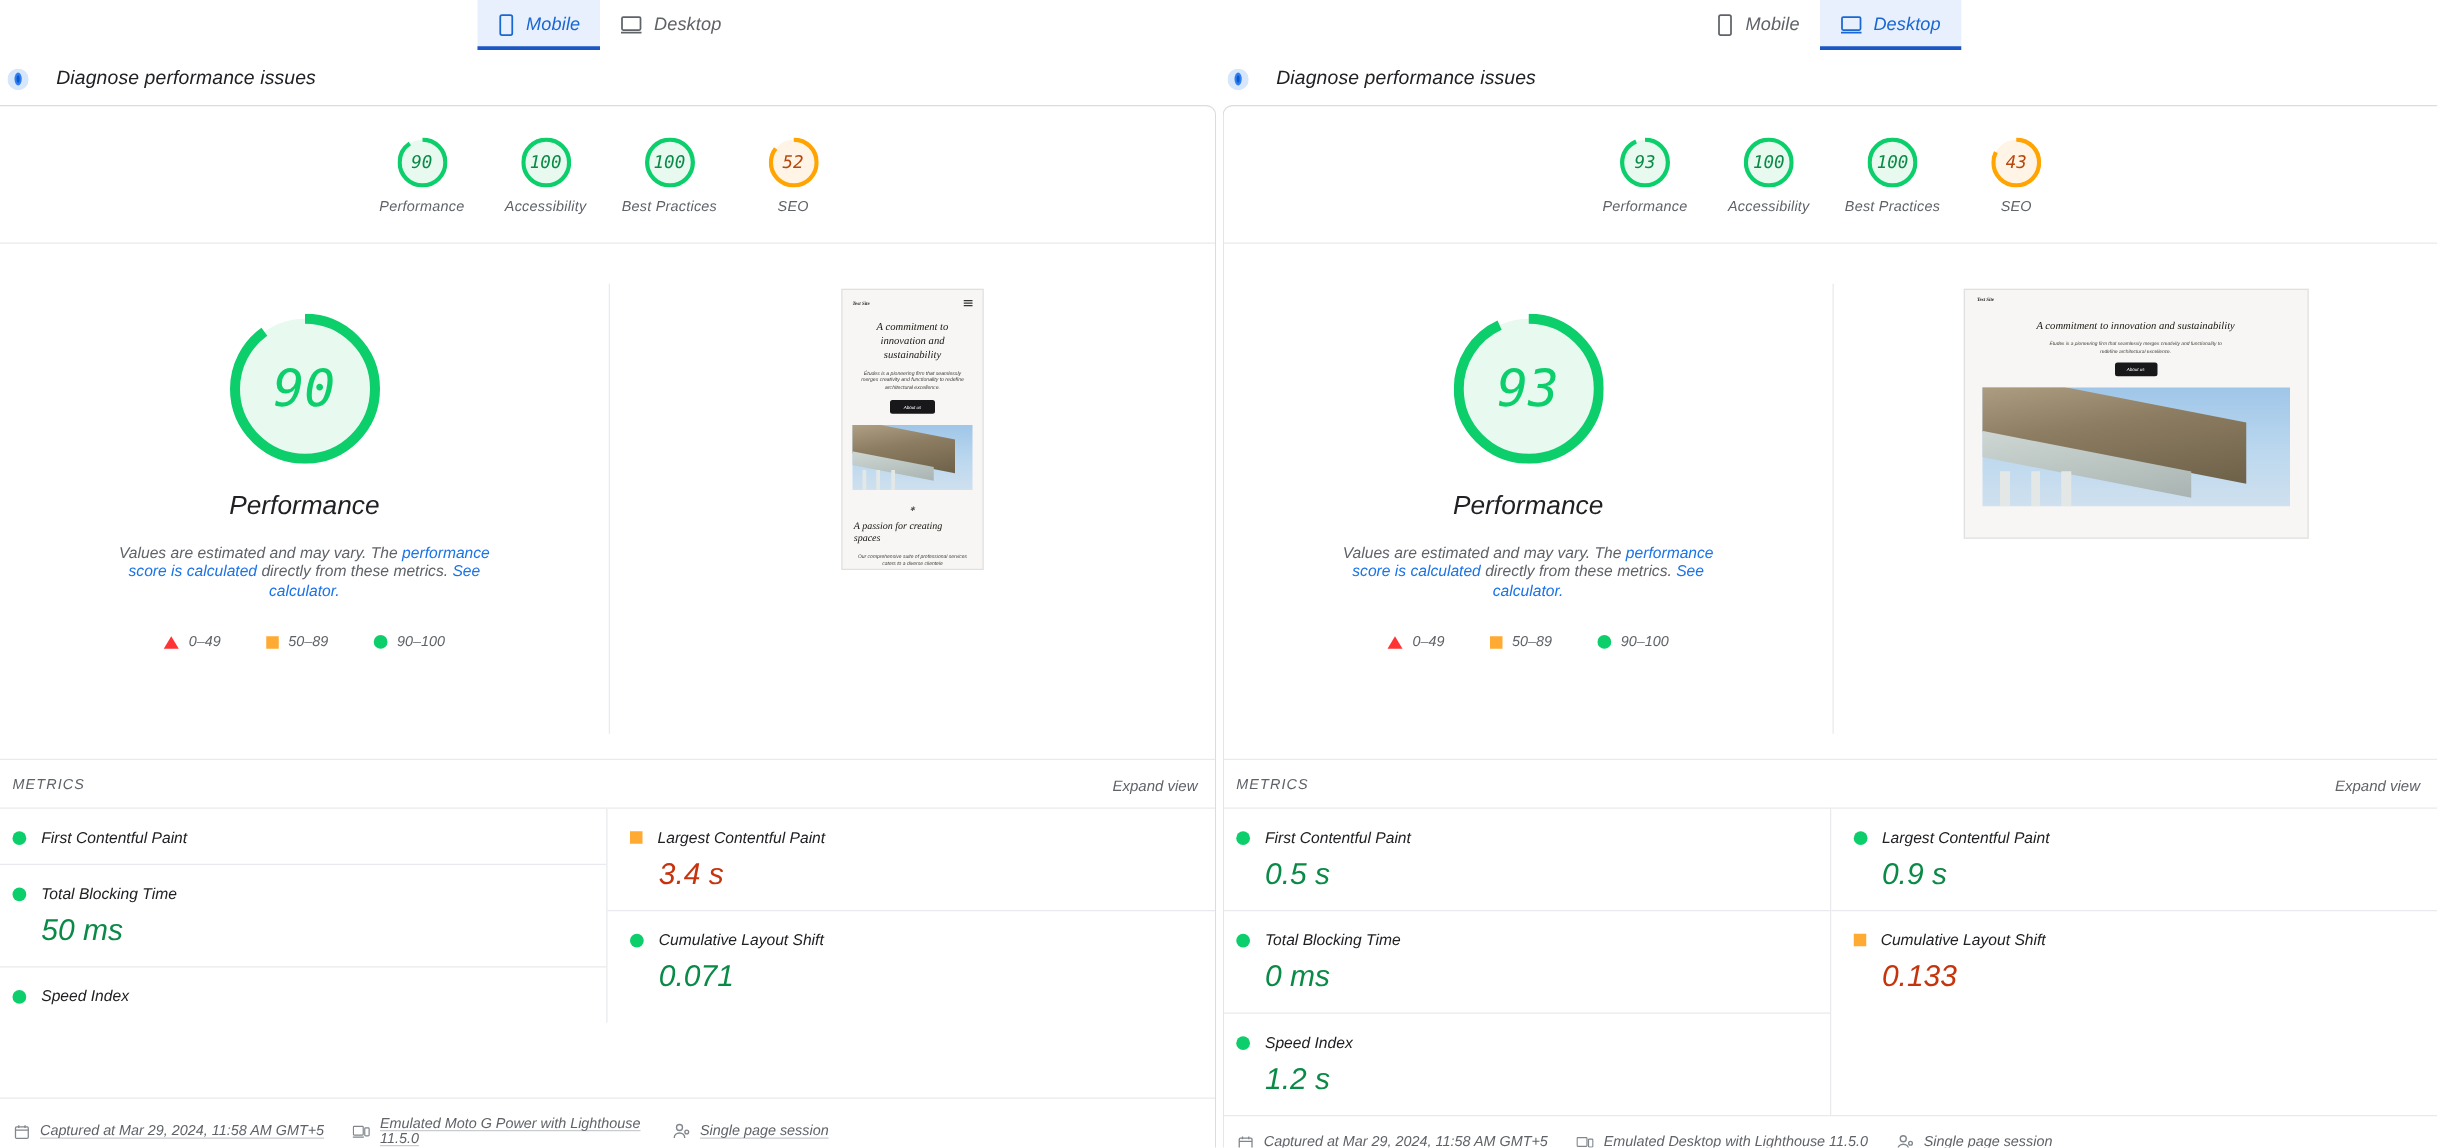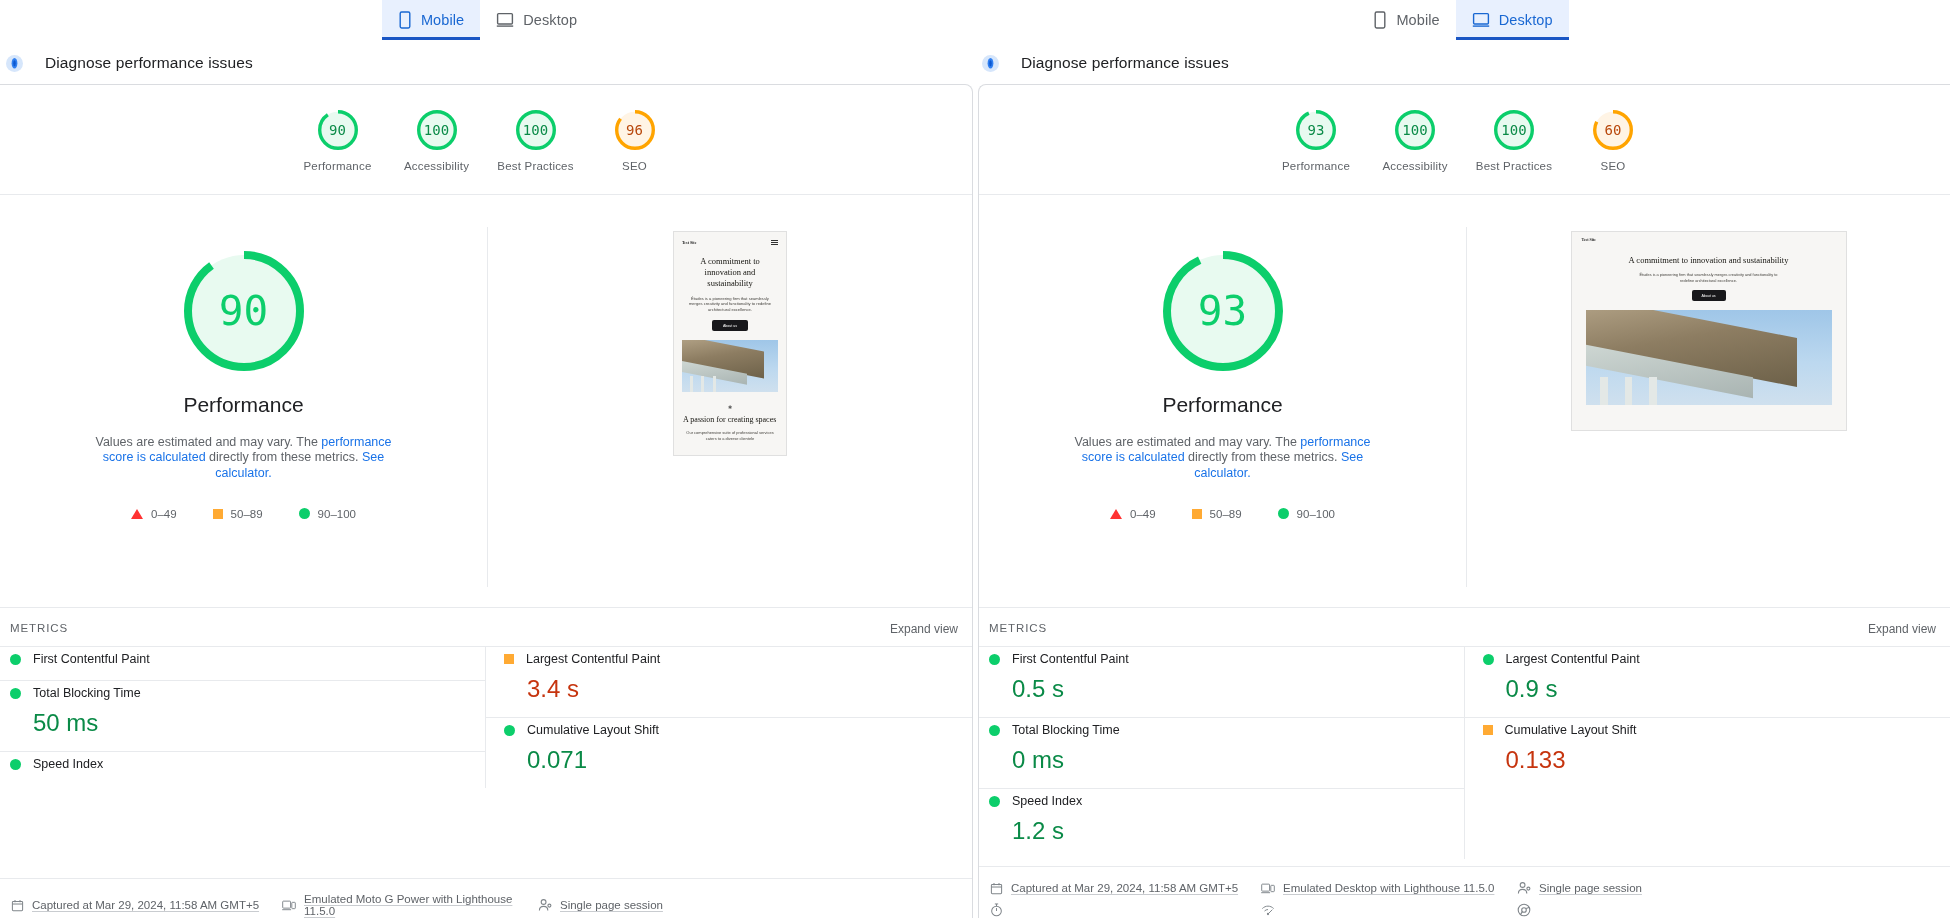--- a/index.html
+++ b/index.html
@@ -2,21 +2,21 @@
 <html><head>
 <meta charset="utf-8">
 <style>
   * { box-sizing: border-box; margin: 0; padding: 0; }
   html, body {
     width: 1950px; height: 918px;
     background: #ffffff;
     font-family: "Liberation Sans", sans-serif;
     overflow: hidden;
   }
-  .stage { position: relative; width: 1950px; height: 918px; display: flex; }
+  .stage { position: relative; width: 1950px; height: 918px; display: flex; font-style: italic; }
 
   .panel { width: 975px; height: 918px; position: relative; background: #fff; }
   .panel.right { border-left: 1px solid #ffffff; }
 
   
   .tabbar {
     height: 40px; display: flex; align-items: stretch; justify-content: center;
     background: #fff;
   }
   .tab {
@@ -142,21 +142,21 @@
   .metrics-head {
     display: flex; justify-content: space-between; 
     padding: 14px 14px 10px 10px;
   }
   .metrics-title { font-size: 11.5px; color: #5f6368; letter-spacing: .9px; }
   .expand { font-size: 12px; color: #5f6368; cursor: pointer; }
 
   .metrics-grid { display: flex; }
   .mcol { width: 50%; }
   .mcol.first { border-right: 1px solid #e8eaed; }
-  .mitem { padding: 5px 0 14px 10px; border-top: 1px solid #e8eaed; }
+  .mitem { padding: 16px 0 14px 10px; border-top: 1px solid #e8eaed; }
   .mcol .mitem:first-child { border-top: 1px solid #e8eaed; }
   .mcol.second .mitem { padding-left: 18px; }
   .mrow { display: flex; align-items: center; gap: 12px; }
   .mdot { width: 11px; height: 11px; border-radius: 50%; flex: none; }
   .msq { width: 10px; height: 10px; flex: none; }
   .mname { font-size: 12.5px; color: #202124; }
   .mval { margin-top: 9px; margin-left: 23px; font-size: 24px; font-weight: 400; }
 
   
   .foot {
@@ -237,21 +237,21 @@
         <span class="gauge-num" style="color:#0a8a47">100</span>
       </div>
       <div class="gauge-label">Best Practices</div>
     </div>
     <div class="gauge">
       <div class="gauge-ring">
         <svg width="40" height="40" viewBox="0 0 40 40">
     <circle cx="20" cy="20" r="18.3" fill="#fff4e5"></circle>
     <circle cx="20" cy="20" r="18.3" fill="none" stroke="#ffa400" stroke-width="3.4" stroke-dasharray="97.73494745317846 17.247343668207975" stroke-linecap="butt"></circle>
   </svg>
-        <span class="gauge-num" style="color:#b8470b">96</span>
+        <span class="gauge-num" style="color:#b8470b">52</span>
       </div>
       <div class="gauge-label">SEO</div>
     </div>
         </div>
 
       <div class="hero">
         <div class="hero-left">
           <div class="big-ring">
             <svg width="120" height="120" viewBox="0 0 120 120">
     <circle cx="60" cy="60" r="56" fill="#e8faf0"></circle>
@@ -455,21 +455,21 @@
         <span class="gauge-num" style="color:#0a8a47">100</span>
       </div>
       <div class="gauge-label">Best Practices</div>
     </div>
     <div class="gauge">
       <div class="gauge-ring">
         <svg width="40" height="40" viewBox="0 0 40 40">
     <circle cx="20" cy="20" r="18.3" fill="#fff4e5"></circle>
     <circle cx="20" cy="20" r="18.3" fill="none" stroke="#ffa400" stroke-width="3.4" stroke-dasharray="94.28547871953687 20.69681240184957" stroke-linecap="butt"></circle>
   </svg>
-        <span class="gauge-num" style="color:#b8470b">60</span>
+        <span class="gauge-num" style="color:#b8470b">43</span>
       </div>
       <div class="gauge-label">SEO</div>
     </div>
         </div>
 
       <div class="hero">
         <div class="hero-left">
           <div class="big-ring">
             <svg width="120" height="120" viewBox="0 0 120 120">
     <circle cx="60" cy="60" r="56" fill="#e8faf0"></circle>

